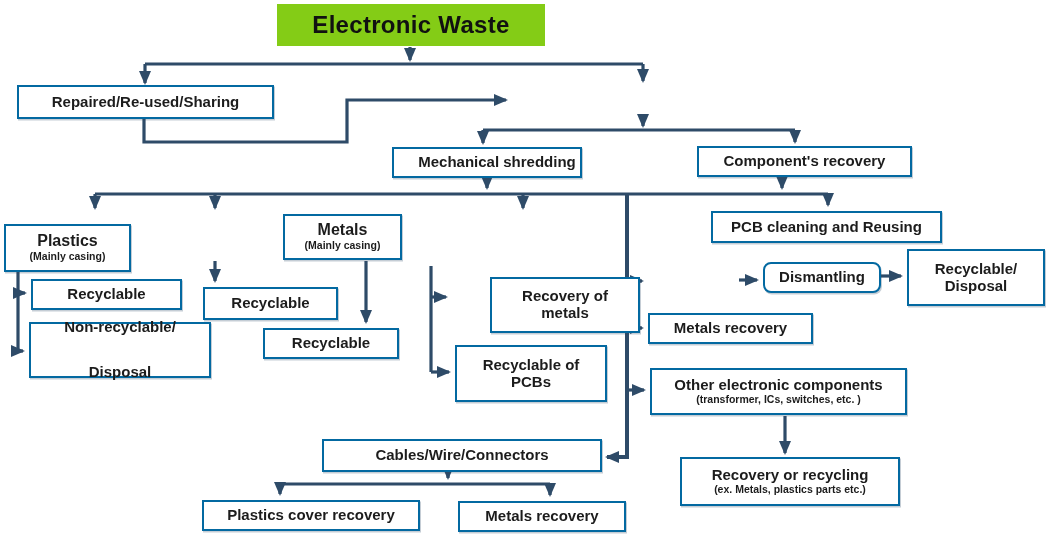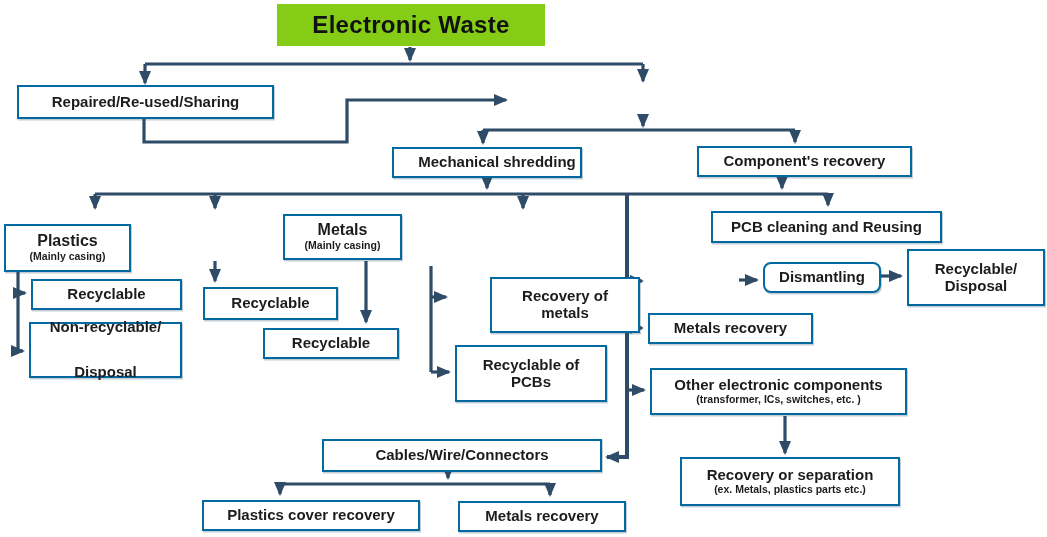--- a/index.html
+++ b/index.html
@@ -110,21 +110,21 @@
   <div class="node big" style="left:283px;top:214px;width:119px;height:46px;">
     <div class="l1">Metals</div>
     <div class="l2 small">(Mainly casing)</div>
   </div>
 
 
   <div class="node" style="left:31px;top:279px;width:151px;height:31px;">
     <div class="l1">Recyclable</div>
   </div>
 
-  <div class="node" style="left:29px;top:322px;width:153px;height:56px;gap:28px;">
+  <div class="node" style="left:29px;top:322px;width:182px;height:56px;gap:28px;">
     <div class="l1">Non-recyclable/</div>
     <div class="l2">Disposal</div>
   </div>
 
   <div class="node" style="left:203px;top:287px;width:135px;height:33px;">
     <div class="l1">Recyclable</div>
   </div>
 
   <div class="node" style="left:263px;top:328px;width:136px;height:31px;">
     <div class="l1">Recyclable</div>
@@ -157,21 +157,21 @@
   <div class="node" style="left:648px;top:313px;width:165px;height:31px;">
     <div class="l1">Metals recovery</div>
   </div>
 
   <div class="node" style="left:650px;top:368px;width:257px;height:47px;">
     <div class="l1">Other electronic components</div>
     <div class="l2 small">(transformer, ICs, switches, etc. )</div>
   </div>
 
   <div class="node" style="left:680px;top:457px;width:220px;height:49px;">
-    <div class="l1">Recovery or separation</div>
+    <div class="l1">Recovery or recycling</div>
     <div class="l2 small">(ex. Metals, plastics parts etc.)</div>
   </div>
 
   <div class="node" style="left:322px;top:439px;width:280px;height:33px;">
     <div class="l1">Cables/Wire/Connectors</div>
   </div>
 
   <div class="node" style="left:202px;top:500px;width:218px;height:31px;">
     <div class="l1">Plastics cover recovery</div>
   </div>

